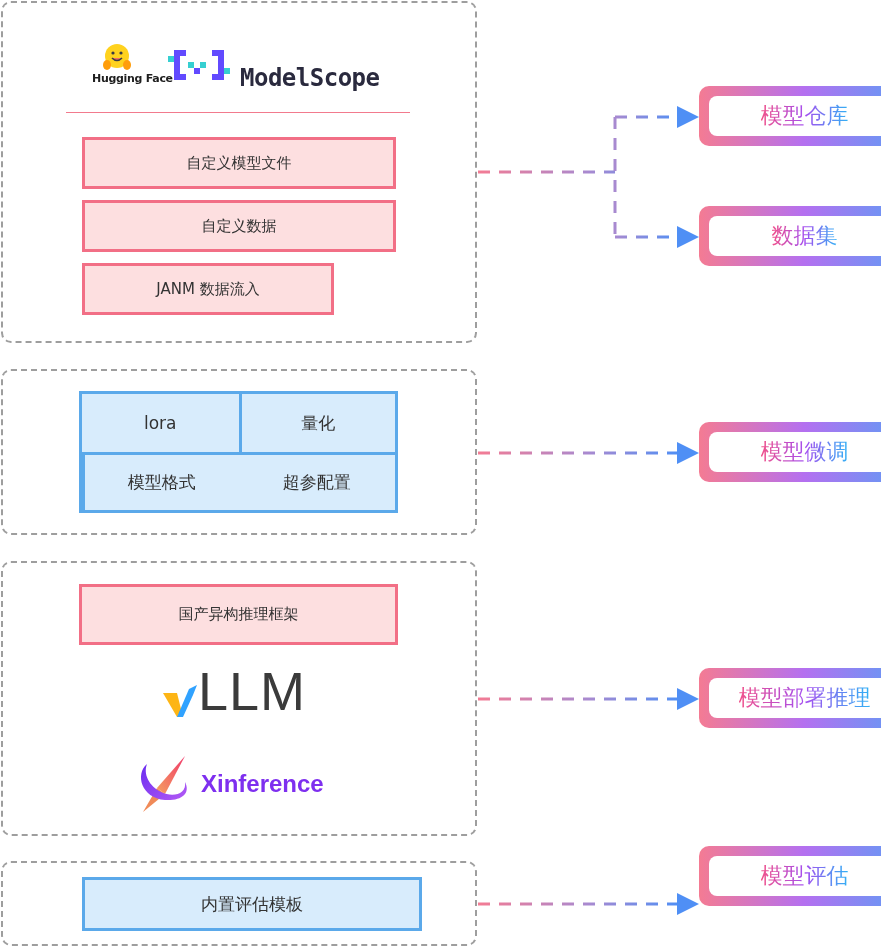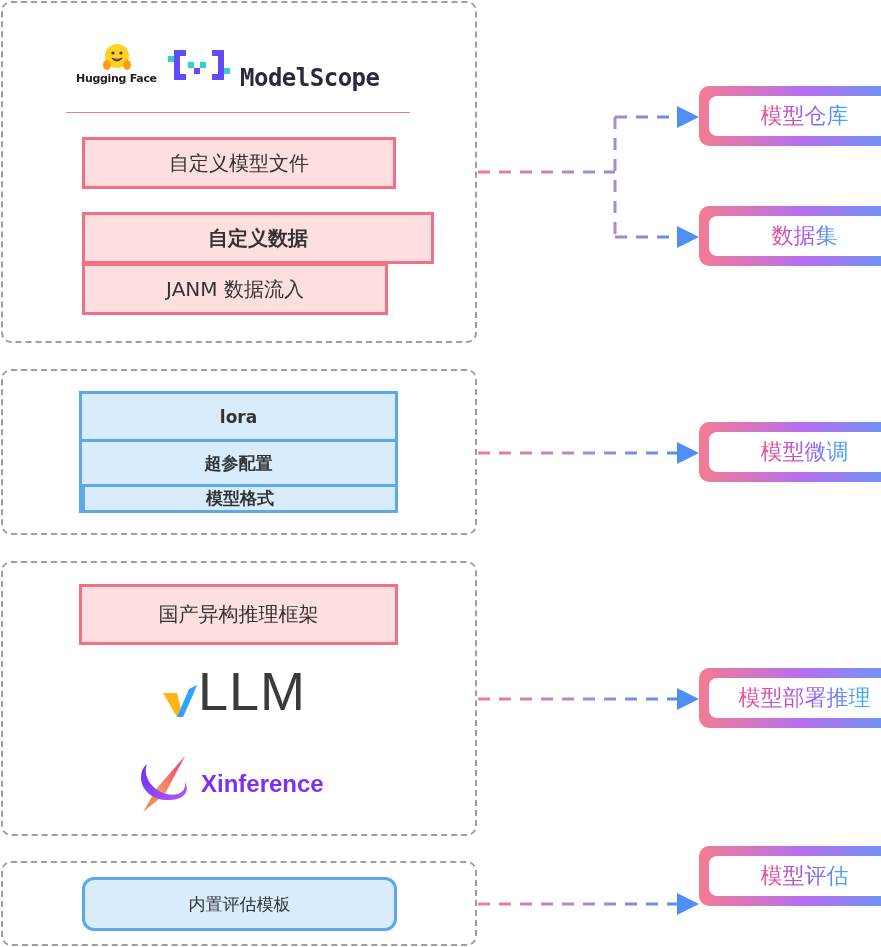--- a/index.html
+++ b/index.html
@@ -1,36 +1,36 @@
 <!DOCTYPE html>
 <html><head>
 <meta charset="utf-8">
 <style>
   html, body { margin:0; padding:0; background:#ffffff; }
   body { width:881px; height:947px; position:relative; overflow:hidden;
          font-family:"DejaVu Sans", "Liberation Sans", sans-serif; color:#333333; }
   .group { position:absolute; border:2px dashed #9e9e9e; border-radius:10px; box-sizing:border-box; }
   .pink-box { position:absolute; background:#fddfe0; border:3px solid #f26f86; box-sizing:border-box;
-              display:flex; align-items:center; justify-content:center; font-size:20px; color:#333; }
+              display:flex; align-items:center; justify-content:center; font-size:15px; color:#333; }
   .blue-box { position:absolute; background:#d8ecfc; border:3px solid #5ba9ea; box-sizing:border-box;
               display:flex; align-items:center; justify-content:center; font-size:17px; color:#333; }
-  .grid { position:absolute; display:grid; grid-template-columns:1fr; grid-template-rows:1fr 1fr;
-          border:3px solid #5ba9ea; box-sizing:border-box; background:#d8ecfc;font-weight:bold; }
+  .grid { position:absolute; display:grid; grid-template-columns:1fr 1fr; grid-template-rows:1fr 1fr;
+          border:3px solid #5ba9ea; box-sizing:border-box; background:#d8ecfc; }
   .grid .cell { display:flex; align-items:center; justify-content:center; font-size:17px; color:#333; }
   .grid .cell.r { border-left:3px solid #5ba9ea; }
   .grid .cell.b { border-top:3px solid #5ba9ea; }
   .target { position:absolute; width:211px; height:60px; border-radius:10px; box-sizing:border-box;
             padding:10px; background:linear-gradient(90deg,#f47b93,#b470f0,#5b9ef5); }
   .target-inner { width:100%; height:100%; background:#fff; border-radius:8px;
                   display:flex; align-items:center; justify-content:center; }
   .target-label { font-size:22px; font-weight:500;
                   background:linear-gradient(90deg,#f0508a,#a54ff0,#2fb3f5);
                   -webkit-background-clip:text; background-clip:text; color:transparent; }
   .divider { position:absolute; left:66px; top:112px; width:344px; height:1px; background:#f27a8d; }
-  .hf-text { position:absolute; left:76px; top:72px; font-size:11px; font-weight:bold; color:#1f1f1f;
+  .hf-text { position:absolute; left:92px; top:72px; font-size:11px; font-weight:bold; color:#1f1f1f;
              font-family:"DejaVu Sans", sans-serif; letter-spacing:-0.3px; }
   .ms-text { position:absolute; left:240px; top:64px; font-size:24px; font-weight:bold; color:#2a2a3e;
              font-family:"DejaVu Sans Mono", monospace; letter-spacing:-0.5px; }
   .vllm-text { position:absolute; left:198px; top:664px; font-size:54px; color:#3b3b3b;
                font-family:"Liberation Sans", sans-serif; letter-spacing:1px; line-height:1;text-align:right; }
   .xinf-text { position:absolute; left:201px; top:770px; font-size:24px; font-weight:bold; color:#7e2fef;
                font-family:"Liberation Sans", sans-serif; }
   svg.overlay { position:absolute; left:0; top:0; width:881px; height:947px; pointer-events:none; }
 </style>
 </head>
@@ -59,28 +59,29 @@
   <rect x="44" y="0" width="12" height="6" fill="#624aff"></rect>
   <rect x="50" y="6" width="6" height="18" fill="#624aff"></rect>
   <rect x="44" y="24" width="12" height="6" fill="#624aff"></rect>
   <rect x="56" y="18" width="6" height="6" fill="#36cfd1"></rect>
 </svg>
 <div class="ms-text">ModelScope</div>
 
 <div class="divider"></div>
 
 <div class="pink-box" style="left:82px;top:137px;width:314px;height:52px;">自定义模型文件</div>
-<div class="pink-box" style="left:82px;top:212px;width:352px;height:52px;font-weight:bold;">自定义数据</div>
-<div class="pink-box" style="left:82px;top:263px;width:306px;height:52px;">JANM 数据流入</div>
+<div class="pink-box" style="left:82px;top:200px;width:314px;height:52px;">自定义数据</div>
+<div class="pink-box" style="left:82px;top:263px;width:252px;height:52px;">JANM 数据流入</div>
 
 <div class="group" style="left:1px;top:369px;width:476px;height:166px;"></div>
 <div class="grid" style="left:79px;top:391px;width:319px;height:122px;">
   <div class="cell">lora</div>
+  <div class="cell r">量化</div>
+  <div class="cell r b">模型格式</div>
   <div class="cell b">超参配置</div>
-  <div class="cell r b">模型格式</div>
 </div>
 
 <div class="group" style="left:1px;top:561px;width:476px;height:275px;"></div>
 <div class="pink-box" style="left:79px;top:584px;width:319px;height:61px;">国产异构推理框架</div>
 
 <svg style="position:absolute;left:163px;top:685px;" width="34" height="34" viewBox="0 0 34 34">
   <polygon points="0,8 14,8 20,32 14,32" fill="#fdb515"></polygon>
   <polygon points="20,32 14,32 26,4 34,0 30,10" fill="#30a2ff"></polygon>
 </svg>
 <div class="vllm-text">LLM</div>
@@ -96,21 +97,21 @@
         <stop offset="1" stop-color="#f5a060"></stop>
     </linearGradient>
   </defs>
   <polygon points="50,2 30,40 22,34" fill="url(#xg2)"></polygon>
   <polygon points="22,34 30,40 8,58" fill="#f08a58"></polygon>
   <path d="M12,10 C0,20 6,44 30,46 C46,47 56,40 50,28 C52,40 38,44 26,38 C14,32 8,20 12,10 Z" fill="url(#xg1)"></path>
 </svg>
 <div class="xinf-text">Xinference</div>
 
 <div class="group" style="left:1px;top:861px;width:476px;height:85px;"></div>
-<div class="blue-box" style="left:82px;top:877px;width:315px;height:54px;border-radius:12px;">内置评估模板</div>
+<div class="blue-box" style="left:82px;top:877px;width:340px;height:54px;">内置评估模板</div>
 
 <div class="target" style="left:699px;top:86px;">
   <div class="target-inner">
       <span class="target-label">模型仓库</span>
     </div>
 </div>
 <div class="target" style="left:699px;top:206px;">
   <div class="target-inner">
       <span class="target-label">数据集</span>
     </div>

